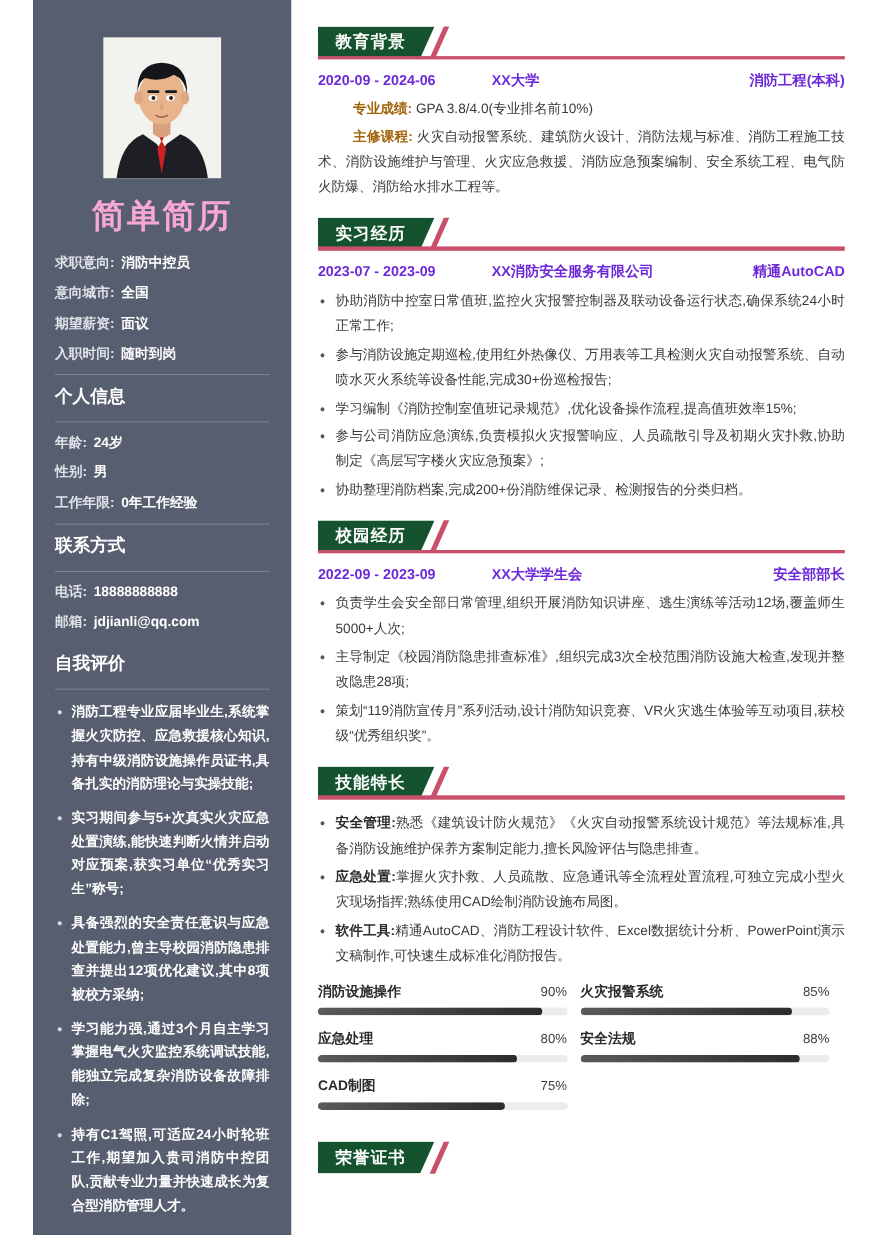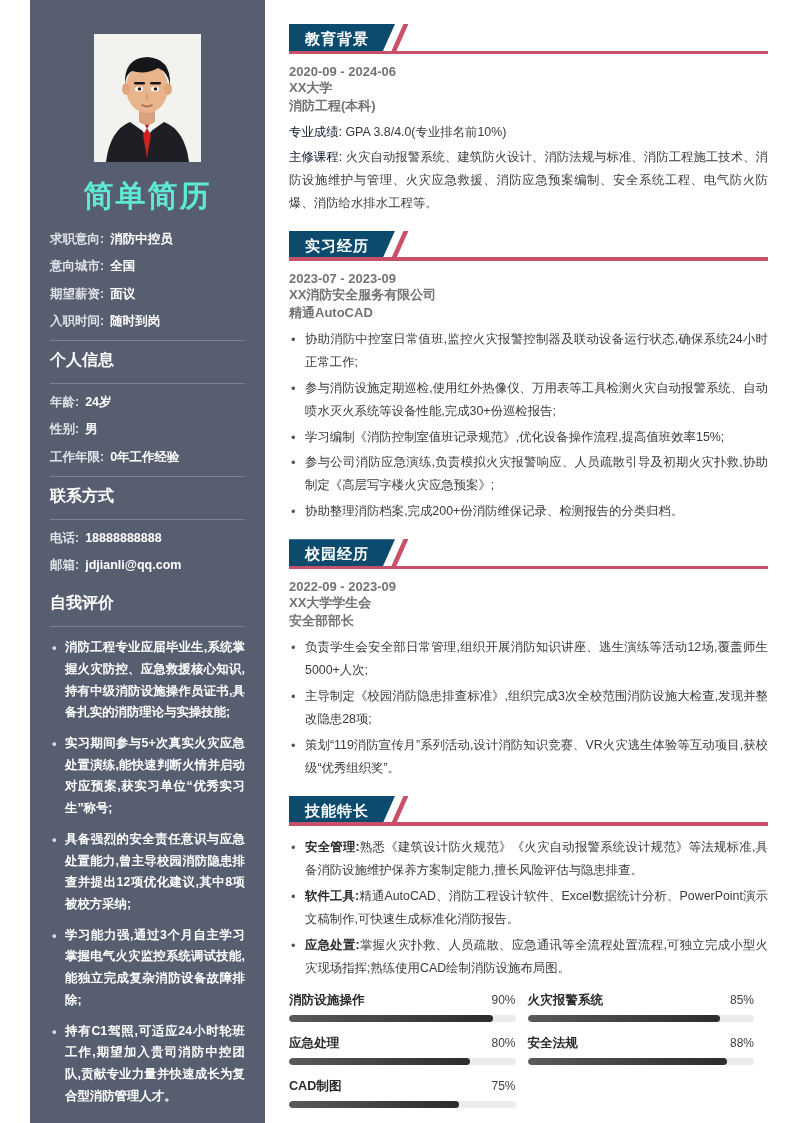--- a/index.html
+++ b/index.html
@@ -35,21 +35,21 @@
     border: 1px solid #6d7histor;
     position: relative; overflow: hidden;
     display: block;
   }
   .avatar svg { display: block; width: 100%; height: 100%; }
 
   .resume-title {
     text-align: center;
     font-size: 30px; font-weight: bold;
     letter-spacing: 2px;
-    color: #5eead4;
+    color: #f9a8d4;
     margin: 4px 0 14px 0;
   }
   .kv-row {
     font-size: 12.5px; font-weight: bold;
     margin: 0 0 11px 0; line-height: 1.3;
     white-space: nowrap;
     color: #ffffff;
   }
   .kv-row .k { color: #dfe2e8; }
   .kv-row .v { color: #ffffff; margin-left: 6px; }
@@ -88,54 +88,53 @@
 
   .sec { margin-bottom: 16px; }
   .sec-header {
     position: relative;
     height: 30px;
     margin-bottom: 8px;
   }
   .sec-tag {
     position: absolute; left: 0; top: 0;
     height: 29px;
-    background: #0c4a6e;
+    background: #14532d;
     color: #ffffff;
     font-size: 15px; font-weight: bold;
     line-height: 29px;
     padding: 0 26px 0 16px;
     clip-path: polygon(0 0, 100% 0, calc(100% - 13px) 100%, 0 100%);
     letter-spacing: 1px;
   }
   .sec-slash {
     position: absolute; top: 0;
     width: 5px; height: 29px;
     background: #c9506a;
     transform: skewX(-24deg);
   }
   .sec-rule {
     position: absolute; left: 0; right: 0; bottom: 0;
     height: 3.5px; background: #c9506a;
   }
 
   .entry-row {
     display: flex; align-items: baseline;
-    font-size: 13px; font-weight: bold; color: #737373;
+    font-size: 13px; font-weight: bold; color: #6d28d9;
     margin: 10px 0 6px 0;
-    flex-direction: column;
   }
   .entry-row .c-date { flex: 0 0 33%; text-align: left; }
-  .entry-row .c-org  { flex: 1 1 auto; text-align: center; }
+  .entry-row .c-org  { flex: 1 1 auto; }
   .entry-row .c-role { flex: 0 0 30%; text-align: right; }
 
   .line {
     font-size: 12.4px; color: #3a3a3a; line-height: 1.85;
     margin-bottom: 2px; text-align: justify;
   }
-  .line .lbl { font-weight: normal; color: #0f172a; }
+  .line .lbl { font-weight: bold; color: #a16207; margin-left: 32px; }
 
   ul.bullets { list-style: none; margin-top: 2px; }
   ul.bullets li {
     position: relative;
     font-size: 12.4px; color: #3a3a3a;
     line-height: 1.85; padding-left: 16px;
     margin-bottom: 3px; text-align: justify;
   }
   ul.bullets li::before {
     content: "\2022";
@@ -344,24 +343,24 @@
       <div class="sec-header">
         <div class="sec-tag">技能特长</div>
         <div class="sec-slash" style="left:108px;"></div>
         <div class="sec-rule"></div>
       </div>
       <ul class="bullets" style="margin-top:10px;">
         <li>
           <span class="lbl">安全管理:</span><span>熟悉《建筑设计防火规范》《火灾自动报警系统设计规范》等法规标准,具备消防设施维护保养方案制定能力,擅长风险评估与隐患排查。</span>
         </li>
         <li>
-          <span class="lbl">软件工具:</span><span>精通AutoCAD、消防工程设计软件、Excel数据统计分析、PowerPoint演示文稿制作,可快速生成标准化消防报告。</span>
+          <span class="lbl">应急处置:</span><span>掌握火灾扑救、人员疏散、应急通讯等全流程处置流程,可独立完成小型火灾现场指挥;熟练使用CAD绘制消防设施布局图。</span>
         </li>
         <li>
-          <span class="lbl">应急处置:</span><span>掌握火灾扑救、人员疏散、应急通讯等全流程处置流程,可独立完成小型火灾现场指挥;熟练使用CAD绘制消防设施布局图。</span>
+          <span class="lbl">软件工具:</span><span>精通AutoCAD、消防工程设计软件、Excel数据统计分析、PowerPoint演示文稿制作,可快速生成标准化消防报告。</span>
         </li>
       </ul>
 
       <div class="skills-grid">
         <div class="skill">
           <div class="skill-top">
             <span class="skill-name">消防设施操作</span>
             <span class="skill-pct">90%</span>
           </div>
           <div class="skill-track">

